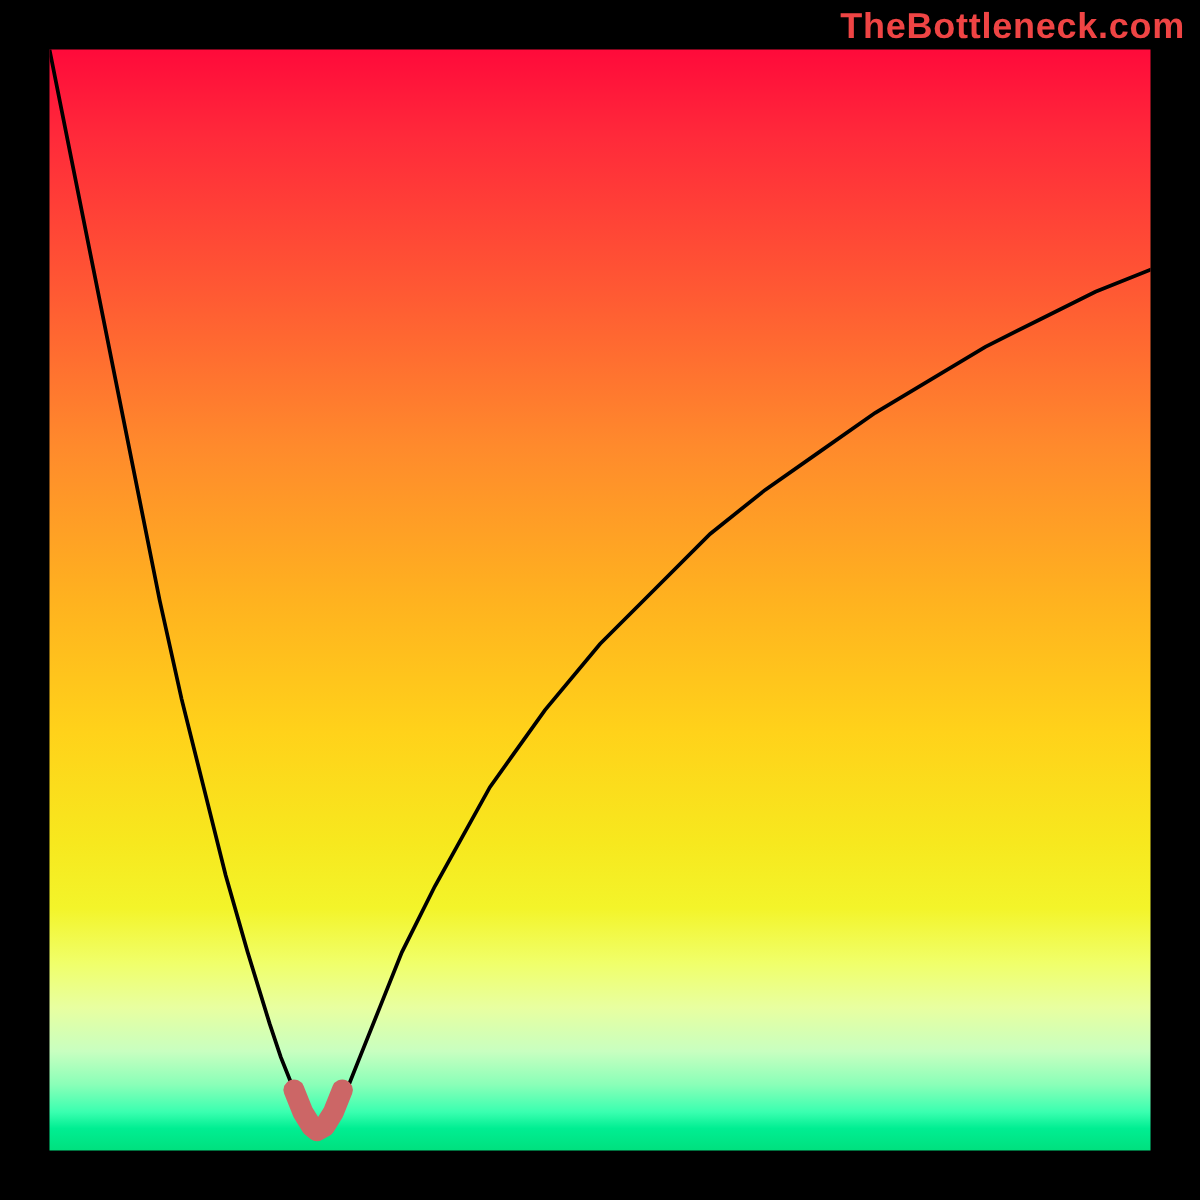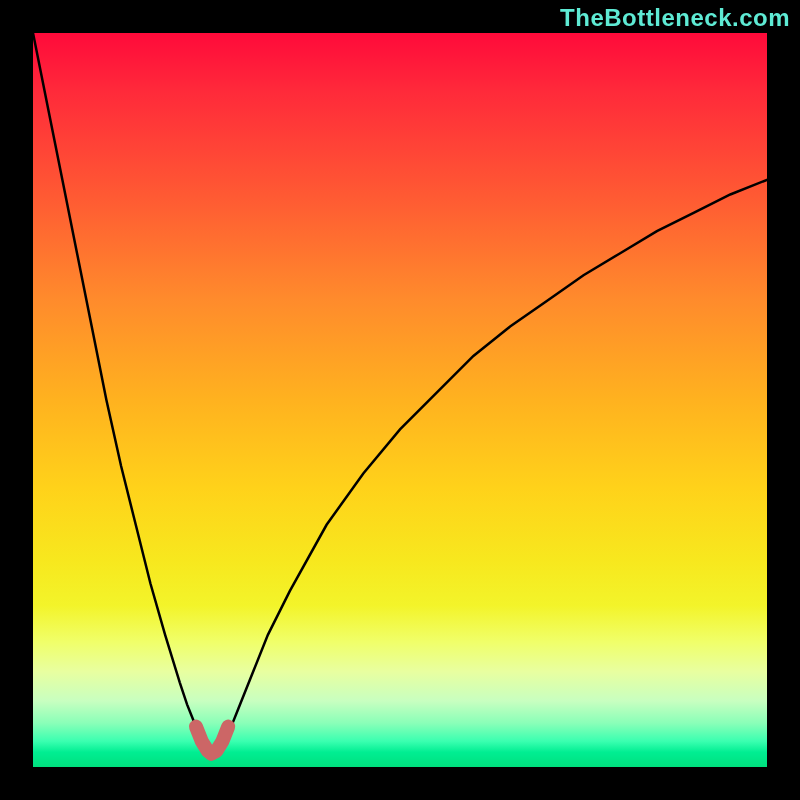--- a/index.html
+++ b/index.html
@@ -43,21 +43,21 @@
       #00e07e 100%
     );
   }
   .watermark {
     position: absolute;
     top: 4px;
     right: 10px;
     font-family: Arial, Helvetica, sans-serif;
     font-size: 24px;
     font-weight: bold;
-    color: #5eead4;
+    color: #ef4444;
     letter-spacing: 0.5px;
     user-select: none;
   }
   svg.curve {
     position: absolute;
     left: 33px;
     top: 33px;
     width: 734px;
     height: 734px;
   }

